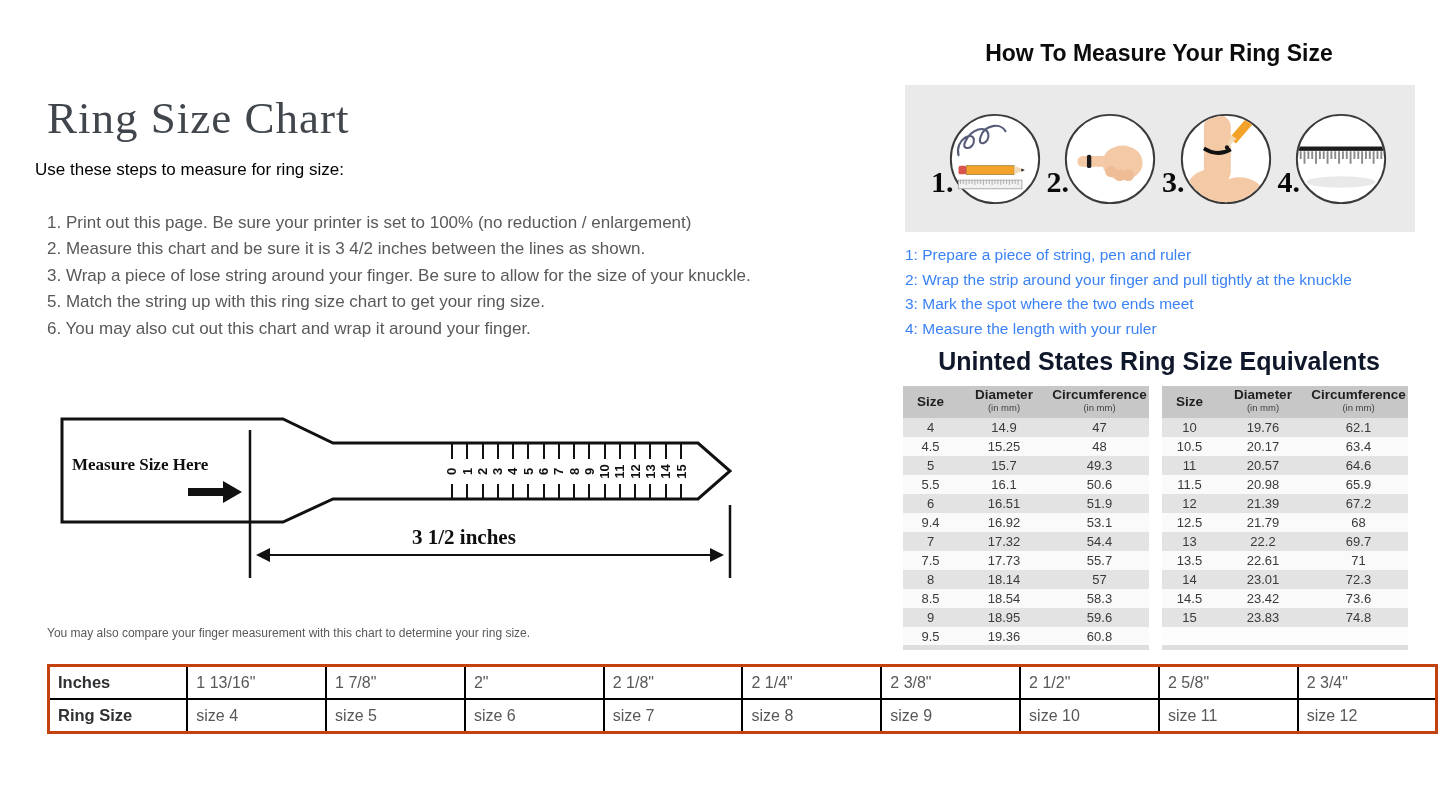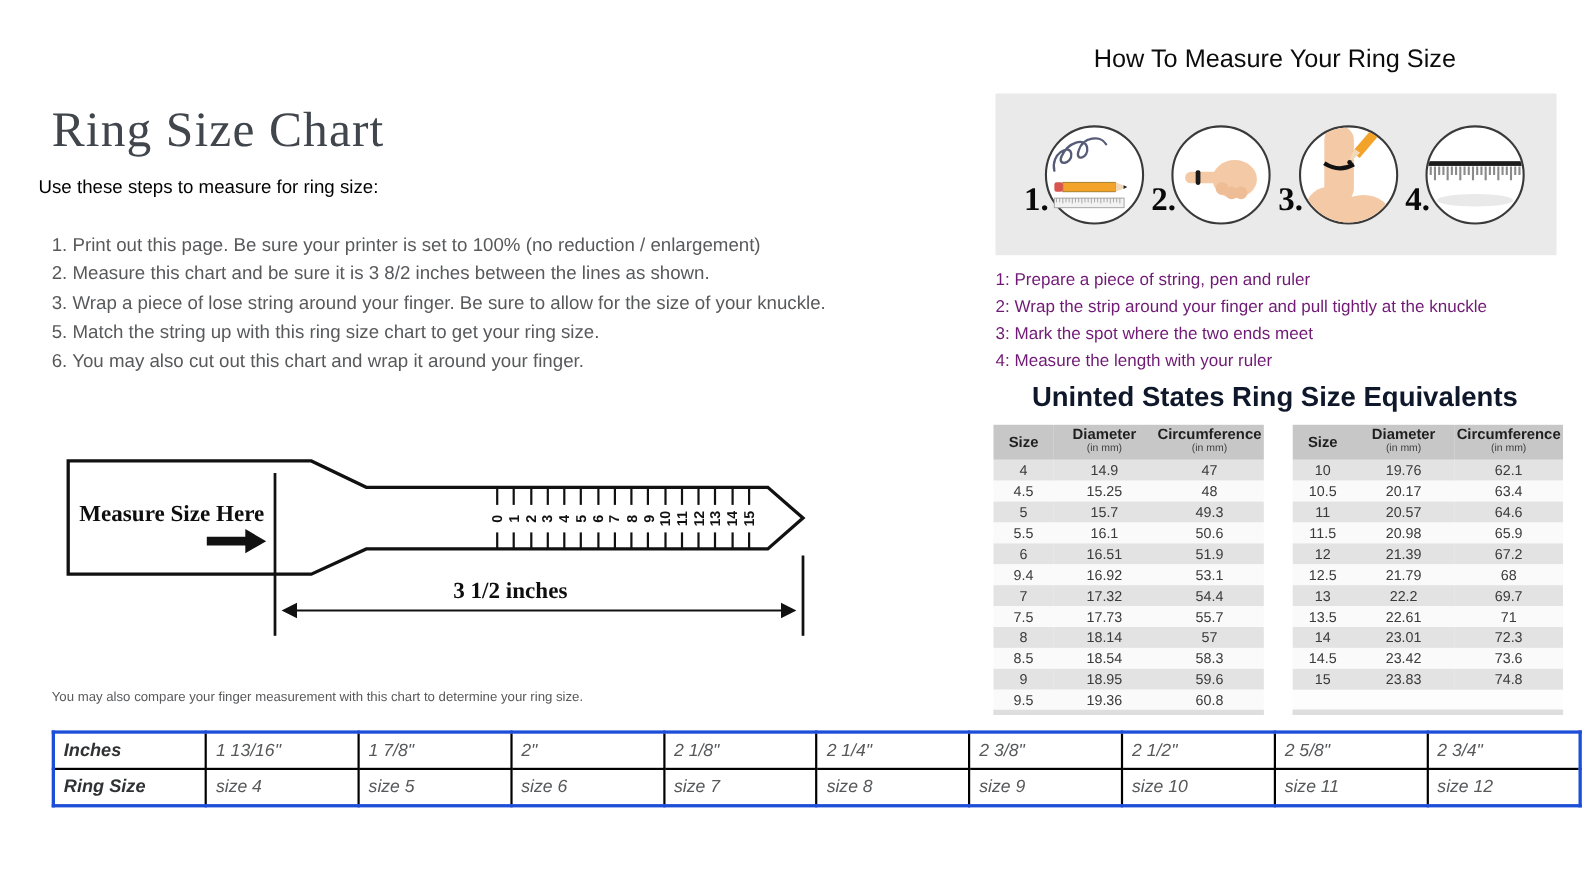--- a/index.html
+++ b/index.html
@@ -10,72 +10,72 @@
   .page-title{position:absolute;left:47px;top:92px;
     font-family:"Liberation Serif", serif;font-size:45px;color:#40464c;letter-spacing:1px;}
   .intro{position:absolute;left:35px;top:160px;font-size:17px;color:#000000;}
   .steps{position:absolute;left:47px;top:210px;margin:0;padding:0;list-style:none;
     font-size:17px;color:#58595b;line-height:26.4px;}
 
   
   .sizer{position:absolute;left:60px;top:415px;width:690px;height:175px;}
   .sizer svg{position:absolute;left:0;top:0;}
   .sizer-label{position:absolute;left:12px;top:40px;white-space:nowrap;
-    font-family:"Liberation Serif", serif;font-weight:bold;font-size:21px;color:#0e0e0e;}
+    font-family:"Liberation Serif", serif;font-weight:bold;font-size:17px;color:#0e0e0e;}
   .len-label{position:absolute;left:352px;top:110px;white-space:nowrap;
     font-family:"Liberation Serif", serif;font-weight:bold;font-size:21px;color:#0e0e0e;}
   .ticks{position:absolute;left:385px;top:28px;width:243px;height:57px;
     display:flex;justify-content:space-between;}
   .tick{display:flex;flex-direction:column;align-items:center;width:14px;height:57px;}
   .tick-line{width:2px;background:#111;flex:1;}
   .tick-num{height:25px;line-height:25px;transform:rotate(-90deg);
     font-weight:bold;font-size:13px;color:#111;}
 
   .compare-note{position:absolute;left:47px;top:626px;font-size:12px;color:#58595b;}
 
   
   .compare-table{position:absolute;left:47px;top:664px;width:1391px;
-    border-collapse:collapse;table-layout:fixed;border:3px solid #1d4ed8;font-style:italic;}
+    border-collapse:collapse;table-layout:fixed;border:3px solid #c2410c;}
   .compare-table th,.compare-table td{border:2px solid #000;height:31px;
     padding:0 0 0 8px;text-align:left;vertical-align:middle;}
   .compare-table th{font-size:16.5px;color:#2f3133;}
   .compare-table td{font-size:16px;color:#57585a;}
 
   
   .how-title{position:absolute;left:903px;top:40px;width:512px;text-align:center;
-    font-size:23px;font-weight:normal;color:#0c0c0c;}
+    font-size:23px;font-weight:bold;color:#0c0c0c;}
   .panel{position:absolute;left:905px;top:85px;width:510px;height:147px;background:#eaeaea;
     display:flex;align-items:center;justify-content:center;gap:4px;}
   .figure{display:flex;align-items:flex-end;}
   .fig-num{font-family:"Liberation Serif", serif;font-weight:bold;font-size:30px;color:#0a0a0a;
     margin-right:-7px;margin-bottom:8px;position:relative;z-index:1;}
   .figure svg{width:96px;height:96px;display:block;}
-  .how-steps{position:absolute;left:905px;top:243px;font-size:15.5px;color:#701a75;line-height:24.6px;}
+  .how-steps{position:absolute;left:905px;top:243px;font-size:15.5px;color:#3b82f6;line-height:24.6px;}
 
   .equiv-title{position:absolute;left:903px;top:347px;width:512px;text-align:center;
     font-size:25px;font-weight:bold;color:#0f172a;}
-  .equiv-tables{position:absolute;left:903px;top:386px;display:flex;gap:26px;}
+  .equiv-tables{position:absolute;left:903px;top:386px;display:flex;gap:13px;}
   .equiv-wrap{width:246px;height:259px;background:#fdfdfd;border-bottom:5px solid #dedede;overflow:hidden;}
   table.equiv{border-collapse:collapse;width:246px;table-layout:fixed;}
   table.equiv th{background:#c7c7c7;font-size:13.5px;color:#1f1f1f;padding:3px 0 4px;line-height:12px;}
   table.equiv th small{display:block;font-size:9.5px;font-weight:normal;color:#3f3f3f;margin-top:1px;}
   table.equiv td{height:19px;text-align:center;font-size:13px;color:#3a3a3a;padding:0;}
   table.equiv tbody tr:nth-child(odd){background:#e3e3e3;}
   table.equiv tbody tr:nth-child(even){background:#fafafa;}
 </style>
 </head>
 <body>
 
 <div class="page-title">Ring Size Chart</div>
 <div class="intro">Use these steps to measure for ring size:</div>
 
 <ol class="steps">
 
 <li>1. Print out this page. Be sure your printer is set to 100% (no reduction / enlargement)</li>
-    <li>2. Measure this chart and be sure it is 3 8/2 inches between the lines as shown.</li>
+    <li>2. Measure this chart and be sure it is 3 4/2 inches between the lines as shown.</li>
     <li>3. Wrap a piece of lose string around your finger. Be sure to allow for the size of your knuckle.</li>
     <li>5. Match the string up with this ring size chart to get your ring size.</li>
     <li>6. You may also cut out this chart and wrap it around your finger.</li>
   </ol>
 
 <div class="sizer">
   <svg width="690" height="175" viewBox="0 0 690 175">
     <polygon points="2,4 223,4 273,28 638,28 670,56 638,84 273,84 223,107 2,107" fill="#ffffff" stroke="#111" stroke-width="3" stroke-linejoin="miter"></polygon>
     <line x1="190" y1="15" x2="190" y2="163" stroke="#111" stroke-width="2.5"></line>
     <line x1="670" y1="90" x2="670" y2="163" stroke="#111" stroke-width="2.5"></line>

